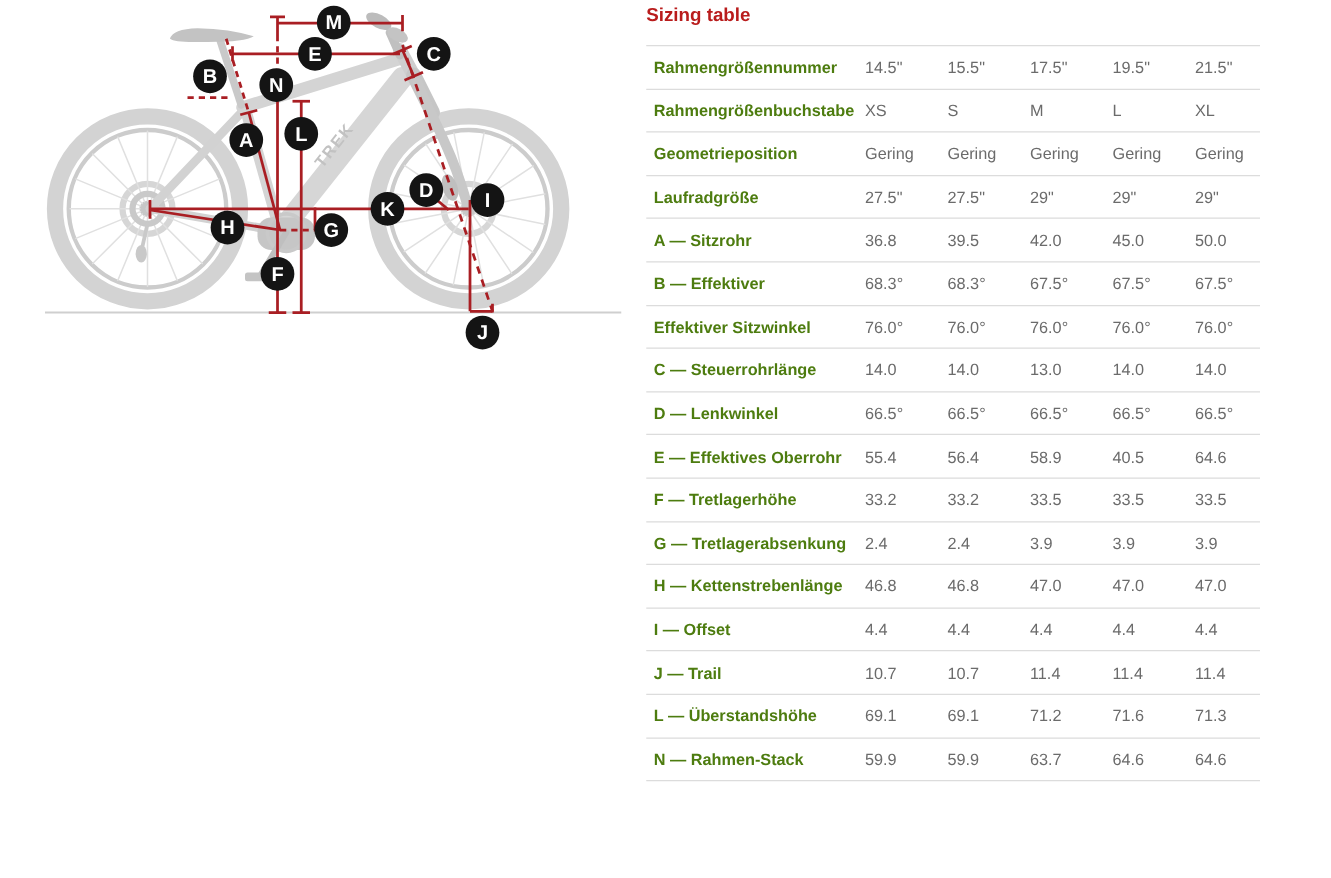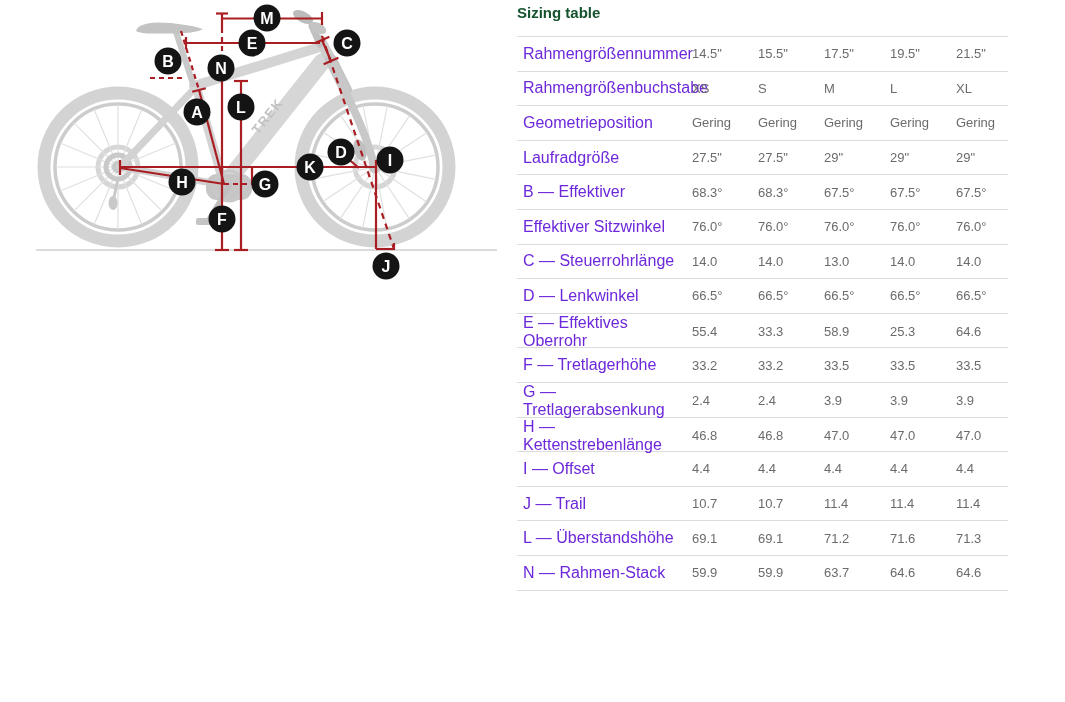--- a/index.html
+++ b/index.html
@@ -10,32 +10,32 @@
   
   .diagram { position:absolute; left:0; top:0; width:510px; height:290px; }
   .bike  { fill:none; stroke-linecap:round; }
   .measure { stroke:var(--red,#a91e23); stroke-width:2.2; fill:none; }
   .measure.dash  { stroke-dasharray:5 4; }
   .measure.dash2 { stroke-dasharray:6 5; }
   .lbl-letter { font-family:"Liberation Sans", sans-serif; font-size:16px; font-weight:bold; }
   
   .page-title {
     position:absolute; left:517px; top:4px;
-    font-size:15px; font-weight:bold; color:#14532d;
+    font-size:15px; font-weight:bold; color:#b91c1c;
   }
   .sizing-table {
     position:absolute; left:517px; top:36px; width:491px;
     border-bottom:1px solid #dcdcdc;
   }
   .trow {
     display:grid; grid-template-columns:175px 66px 66px 66px 66px 1fr;
     align-items:center; height:34.6px; box-sizing:border-box;
     border-top:1px solid #dcdcdc;
   }
-  .trow .row-label { font-size:16px; font-weight:normal; color:#6d28d9; padding-left:6px; }
+  .trow .row-label { font-size:13px; font-weight:bold; color:#4d7c0f; padding-left:6px; }
   .trow .cell      { font-size:13px; color:#6b6b6b; }
 </style>
 </head>
 <body>
 
 <svg class="diagram" viewBox="0 0 510 290">
 
   <line x1="36" y1="250" x2="497" y2="250" stroke="#cfcfcf" stroke-width="1.6"></line>
 
   <g class="bike">
@@ -252,20 +252,29 @@
       <div class="trow">
     <div class="row-label">Laufradgröße</div>
 
   <div class="cell">27.5"</div>
         <div class="cell">27.5"</div>
         <div class="cell">29"</div>
         <div class="cell">29"</div>
         <div class="cell">29"</div>
       </div>
       <div class="trow">
+    <div class="row-label">A — Sitzrohr</div>
+
+  <div class="cell">36.8</div>
+        <div class="cell">39.5</div>
+        <div class="cell">42.0</div>
+        <div class="cell">45.0</div>
+        <div class="cell">50.0</div>
+      </div>
+      <div class="trow">
     <div class="row-label">B — Effektiver</div>
 
   <div class="cell">68.3°</div>
         <div class="cell">68.3°</div>
         <div class="cell">67.5°</div>
         <div class="cell">67.5°</div>
         <div class="cell">67.5°</div>
       </div>
       <div class="trow">
     <div class="row-label">Effektiver Sitzwinkel</div>
@@ -291,23 +300,23 @@
   <div class="cell">66.5°</div>
         <div class="cell">66.5°</div>
         <div class="cell">66.5°</div>
         <div class="cell">66.5°</div>
         <div class="cell">66.5°</div>
       </div>
       <div class="trow">
     <div class="row-label">E — Effektives Oberrohr</div>
 
   <div class="cell">55.4</div>
-        <div class="cell">33.3</div>
+        <div class="cell">56.4</div>
         <div class="cell">58.9</div>
-        <div class="cell">25.3</div>
+        <div class="cell">40.5</div>
         <div class="cell">64.6</div>
       </div>
       <div class="trow">
     <div class="row-label">F — Tretlagerhöhe</div>
 
   <div class="cell">33.2</div>
         <div class="cell">33.2</div>
         <div class="cell">33.5</div>
         <div class="cell">33.5</div>
         <div class="cell">33.5</div>

